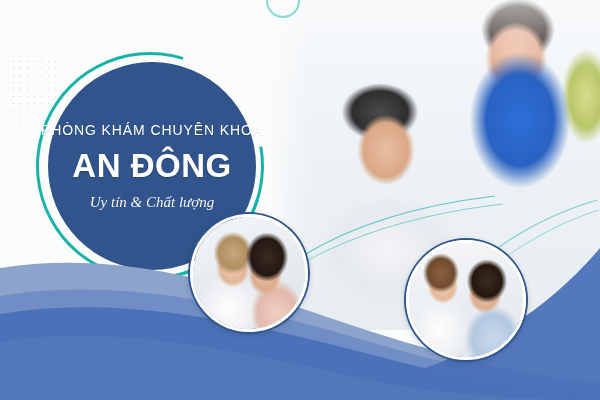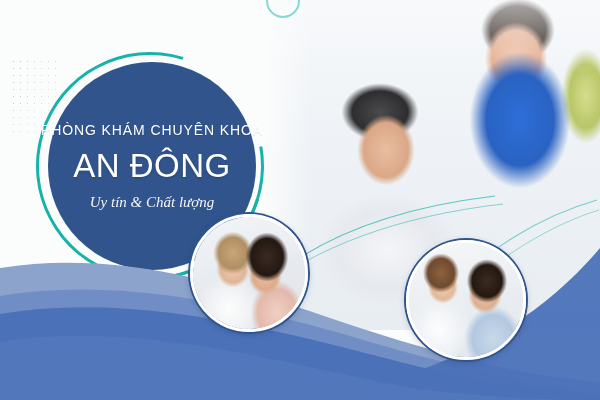--- a/index.html
+++ b/index.html
@@ -117,21 +117,21 @@
     color:#ffffff;
     font-size:14px;
     letter-spacing:0.9px;
     font-weight:400;
     white-space:nowrap;
     text-shadow:0 1px 1px rgba(0,0,0,.12);
   }
   .brand-title {
     color:#ffffff;
     font-size:33px;
-    font-weight:400;
+    font-weight:700;
     letter-spacing:0.5px;
     margin-top:9px;
     white-space:nowrap;
     text-shadow:0 1px 2px rgba(0,0,0,.18);
   }
   .brand-tag {
     color:#f3f6fa;
     font-family:"Liberation Serif", serif;
     font-style:italic;
     font-size:15px;

